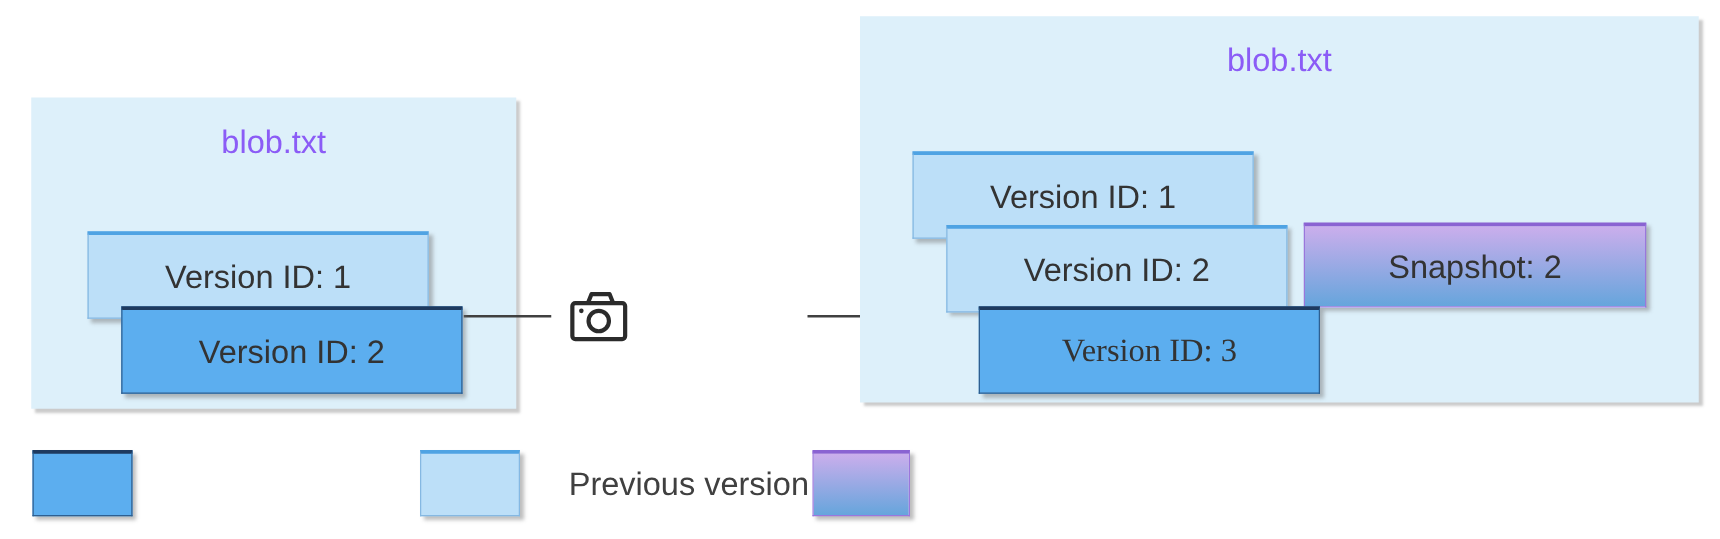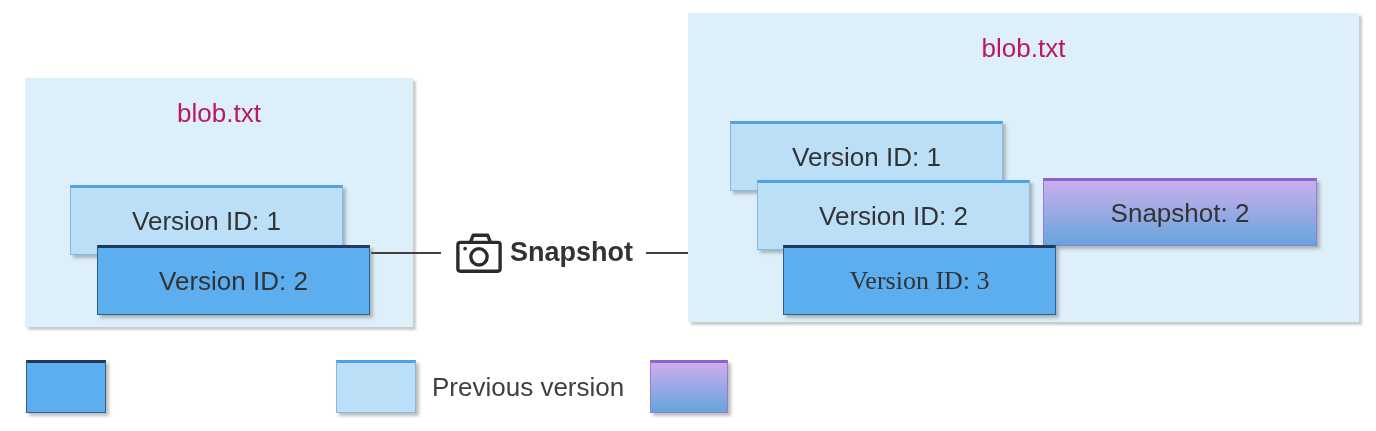--- a/index.html
+++ b/index.html
@@ -8,21 +8,21 @@
     font-family:"Liberation Sans", sans-serif; color:#333333;
   }
   .panel {
     position:absolute; background:#DDF0FA;
     box-shadow:3px 3px 2px rgba(140,140,140,0.45);
   }
   .panel-left  { left:25px;  top:78px; width:388px; height:249px; }
   .panel-right { left:688px; top:13px; width:671px; height:309px; }
   .panel-title {
     position:absolute; top:20px; left:0; width:100%;
-    text-align:center; font-size:26px; color:#be185d;
+    text-align:center; font-size:26px; color:#8b5cf6;
   }
   .vbox {
     position:absolute; width:273px; height:70px; box-sizing:border-box;
     display:flex; align-items:center; justify-content:center;
     font-size:26px; color:#333333;
     box-shadow:3px 3px 3px rgba(110,110,110,0.45);
     margin-top:28px;
   }
   .box-previous {
     background:#BCDFF8;
@@ -68,21 +68,21 @@
     position:absolute; top:360px; width:80px; height:53px; box-sizing:border-box;
     box-shadow:3px 3px 3px rgba(110,110,110,0.45);
   }
   .sw1 { left:26px; }
   .sw2 { left:336px; }
   .sw3 { left:650px; width:78px; }
   .legend-label {
     position:absolute; top:372px; font-size:26px; color:#404040; white-space:nowrap;
   }
   .ll1 { left:122px; }
-  .ll2 { left:432px; }
+  .ll2 { left:455px; }
   .ll3 { left:748px; }
 </style>
 </head>
 <body>
 
 <div class="canvas">
 
   <div class="panel panel-left">
     <div class="panel-title">blob.txt</div>
     <div class="vbox box-previous lp-v1">Version ID: 1</div>
@@ -93,21 +93,20 @@
 
   <span class="camera">
     <svg width="48" height="46" viewBox="0 0 50 46">
       <rect x="3" y="12" width="44" height="30" rx="2.5" fill="none" stroke="#2B2B2B" stroke-width="3.5"></rect>
       <path d="M16 12 L19 4.5 L34 4.5 L37 12" fill="none" stroke="#2B2B2B" stroke-width="3.5" stroke-linejoin="round"></path>
       <circle cx="25" cy="27" r="8.5" fill="none" stroke="#2B2B2B" stroke-width="3.5"></circle>
       <circle cx="10.5" cy="18.5" r="1.9" fill="#2B2B2B"></circle>
     </svg>
   </span>
 
-  <div class="connector-label">Snapshot</div>
 
   <div class="connector-line line-right"></div>
   <div class="arrowhead"></div>
 
   <div class="panel panel-right">
     <div class="panel-title">blob.txt</div>
     <div class="vbox box-previous rp-v1">Version ID: 1</div>
     <div class="vbox box-previous rp-v2">Version ID: 2</div>
     <div class="vbox box-snapshot rp-snap">Snapshot: 2</div>
     <div class="vbox box-current rp-v3">Version ID: 3</div>

